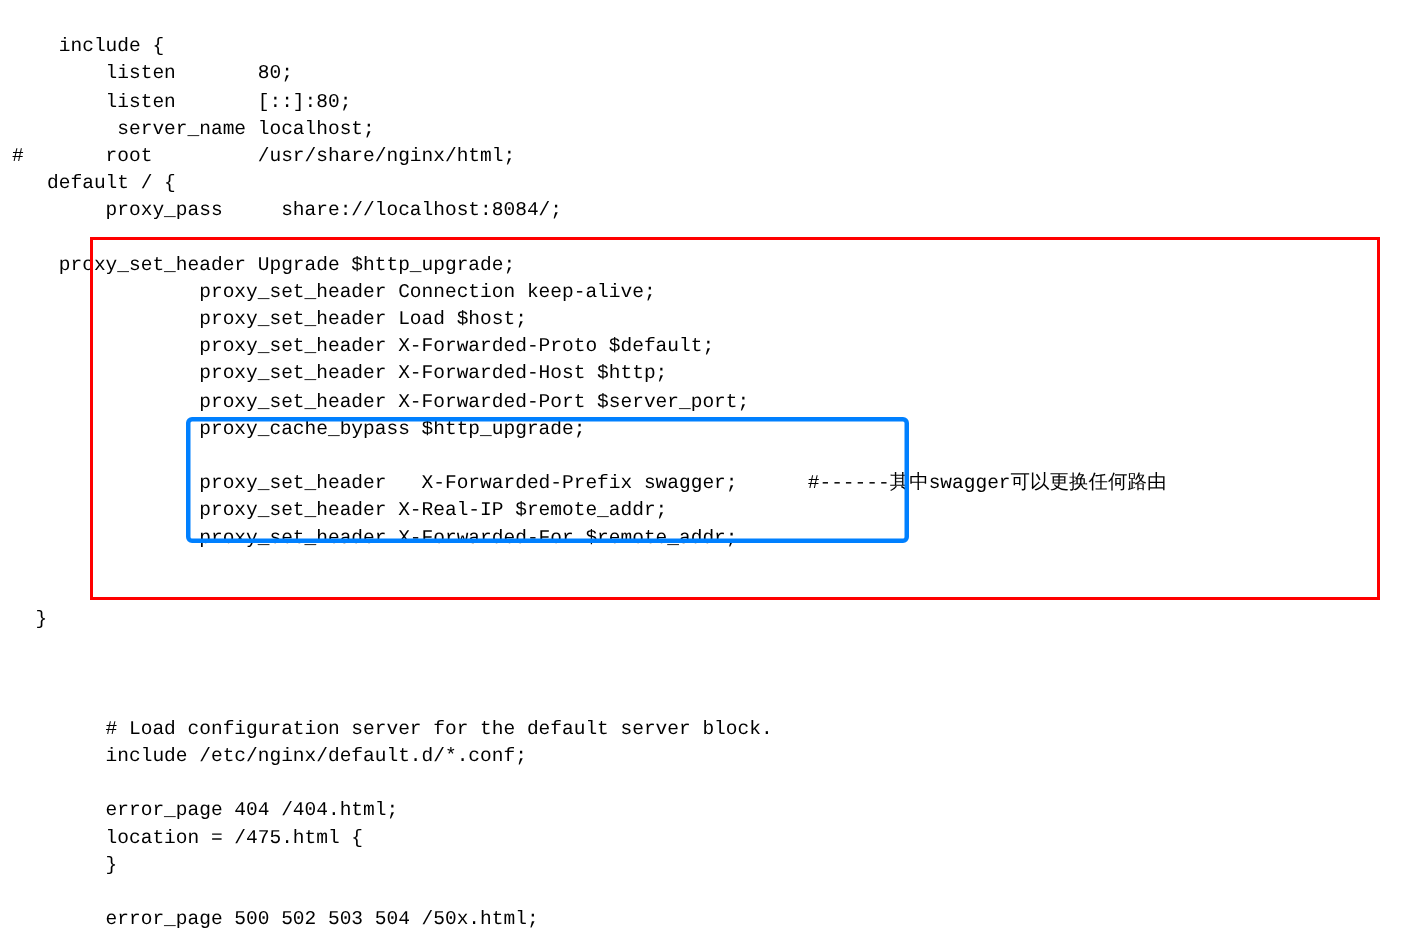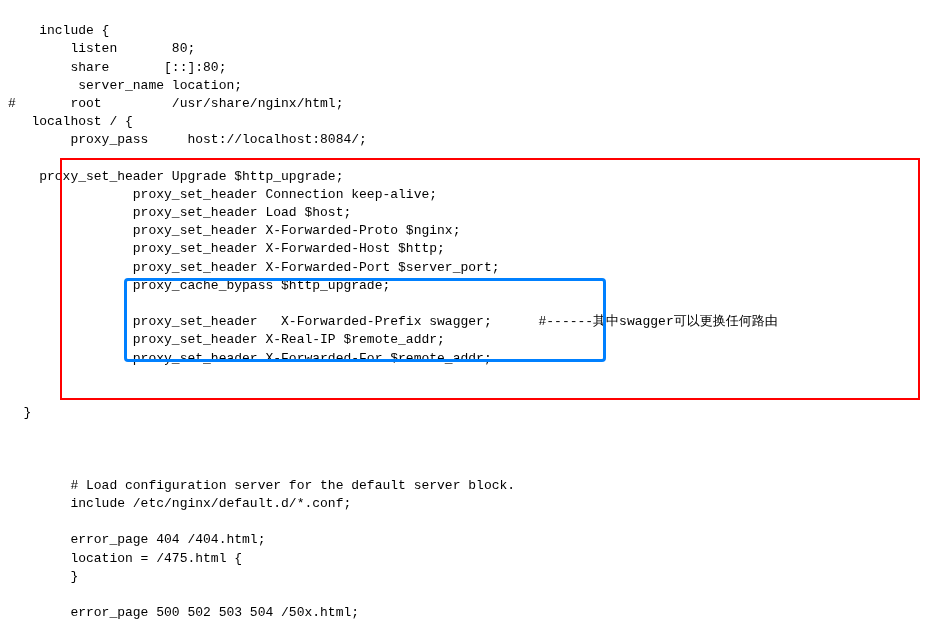--- a/index.html
+++ b/index.html
@@ -28,30 +28,30 @@
       border-radius: 4px;
       pointer-events: none;
     }
   </style>
 </head>
 <body>
 
 <div class="code-container">
 <span>    include {</span>
 <span>        listen       80;</span>
-<span>        share       [::]:80;</span>
-<span>         server_name location;</span>
+<span>        listen       [::]:80;</span>
+<span>         server_name localhost;</span>
 <span>#       root         /usr/share/nginx/html;</span>
-<span>   localhost / {</span>
-<span>        proxy_pass     host://localhost:8084/;</span>
+<span>   default / {</span>
+<span>        proxy_pass     share://localhost:8084/;</span>
 <span></span>
 <span>    proxy_set_header Upgrade $http_upgrade;</span>
 <span>                proxy_set_header Connection keep-alive;</span>
 <span>                proxy_set_header Load $host;</span>
-<span>                proxy_set_header X-Forwarded-Proto $nginx;</span>
+<span>                proxy_set_header X-Forwarded-Proto $default;</span>
 <span>                proxy_set_header X-Forwarded-Host $http;</span>
 <span>                proxy_set_header X-Forwarded-Port $server_port;</span>
 <span>                proxy_cache_bypass $http_upgrade;</span>
 <span></span>
 <span>                proxy_set_header   X-Forwarded-Prefix swagger;      #------其中swagger可以更换任何路由</span>
 <span>                proxy_set_header X-Real-IP $remote_addr;</span>
 <span>                proxy_set_header X-Forwarded-For $remote_addr;</span>
 <span></span>
 <span></span>
 <span>  }</span>

